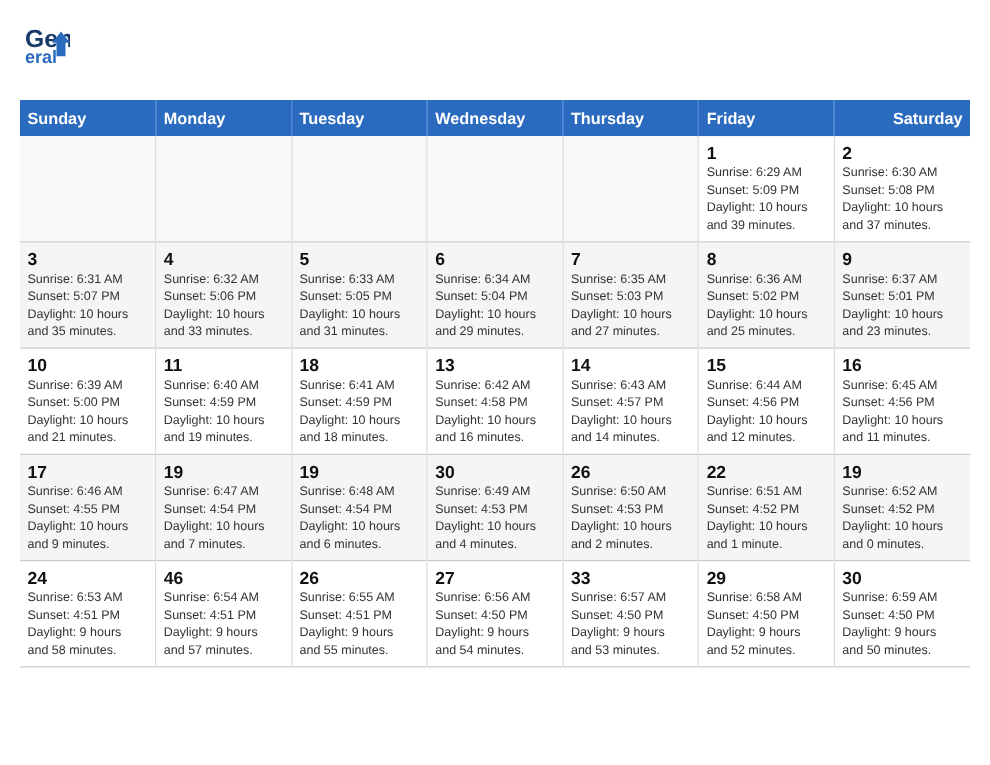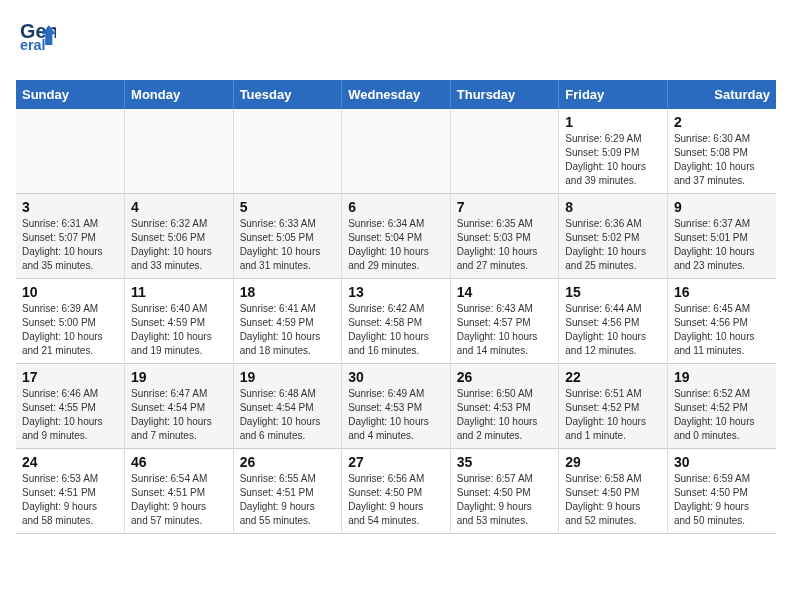--- a/index.html
+++ b/index.html
@@ -184,21 +184,21 @@
           </td>
           <td>
             <span class="day-num">26</span>
             <div class="day-info">Sunrise: 6:55 AM<br>Sunset: 4:51 PM<br>Daylight: 9 hours<br>and 55 minutes.</div>
           </td>
           <td>
             <span class="day-num">27</span>
             <div class="day-info">Sunrise: 6:56 AM<br>Sunset: 4:50 PM<br>Daylight: 9 hours<br>and 54 minutes.</div>
           </td>
           <td>
-            <span class="day-num">35</span>
+            <span class="day-num">33</span>
             <div class="day-info">Sunrise: 6:57 AM<br>Sunset: 4:50 PM<br>Daylight: 9 hours<br>and 53 minutes.</div>
           </td>
           <td>
             <span class="day-num">29</span>
             <div class="day-info">Sunrise: 6:58 AM<br>Sunset: 4:50 PM<br>Daylight: 9 hours<br>and 52 minutes.</div>
           </td>
           <td>
             <span class="day-num">30</span>
             <div class="day-info">Sunrise: 6:59 AM<br>Sunset: 4:50 PM<br>Daylight: 9 hours<br>and 50 minutes.</div>
           </td>

